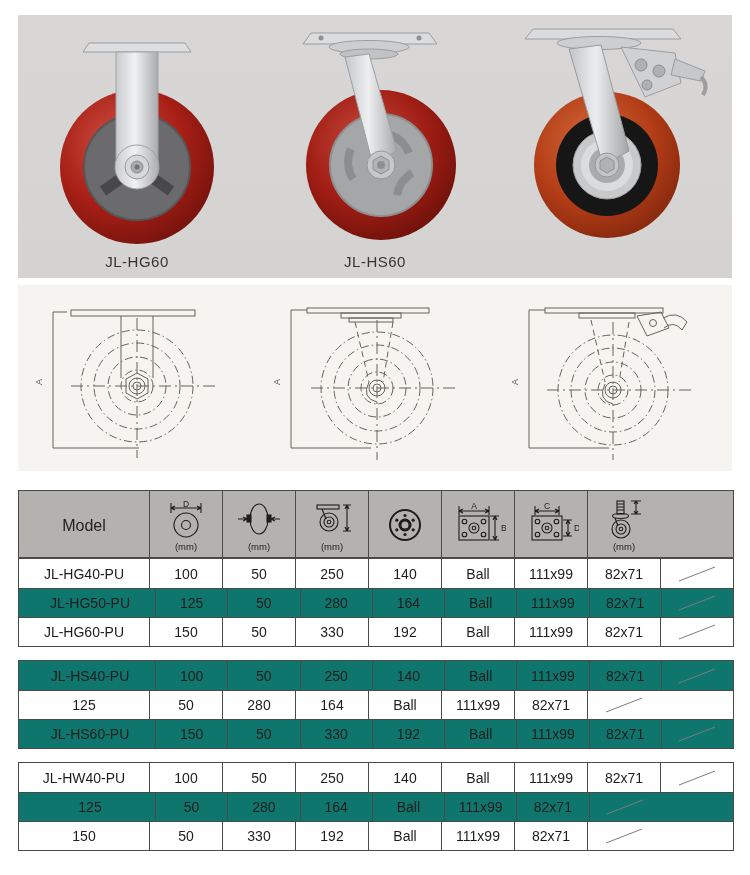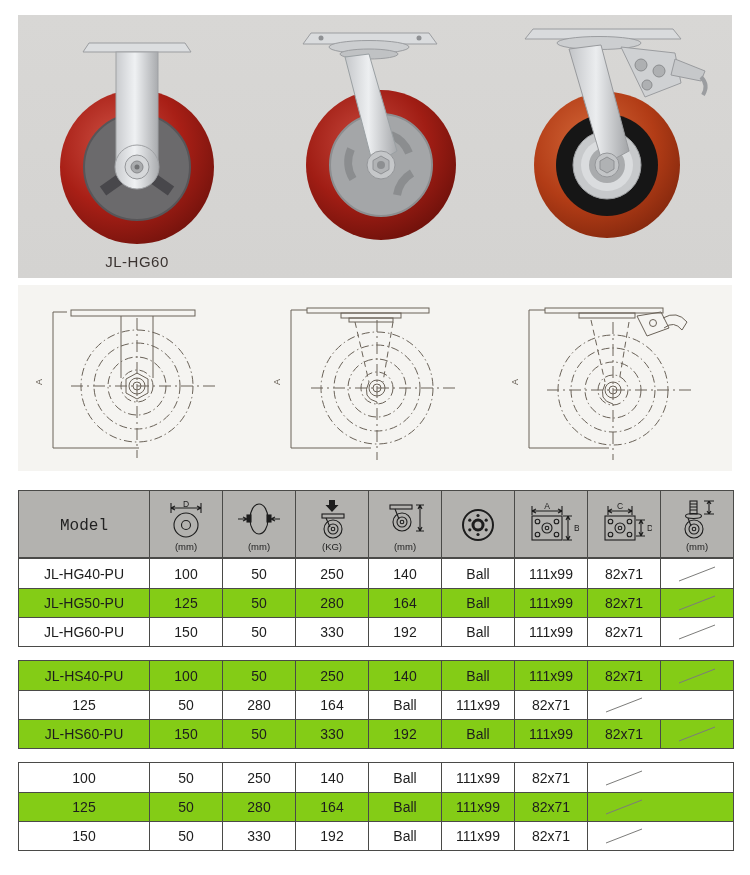--- a/index.html
+++ b/index.html
@@ -19,33 +19,33 @@
   .drawing { flex:1; display:flex; justify-content:center; }
   .tech { stroke:#6a6258; fill:none; stroke-width:1; }
   .tech text { stroke:none; fill:#6a6258; font-size:9px; }
 
   
   .spec-table { position:absolute; left:18px; top:490px; width:716px; font-size:14px; color:#1d1d1d; }
   .t-grid { display:grid; grid-template-columns:130px repeat(8,1fr); }
   .t-header { border:1px solid #4a4a48; background:#b3b2af; height:68px; }
   .t-header .hcell { display:flex; flex-direction:column; align-items:center; justify-content:center;
     border-left:1px solid #4a4a48; padding-top:3px; }
-  .t-header .hcell:first-child { border-left:none;font-family:Liberation Mono, monospace; }
+  .t-header .hcell:first-child { border-left:none; }
   .model-head { font-size:16px; color:#222; }
   .unit { font-size:9.5px; color:#222; line-height:10px; margin-top:1px; }
   .hicon { stroke:#1d1d1d; fill:none; stroke-width:1.1; }
   .hicon text { stroke:none; fill:#1d1d1d; font-size:8.5px; }
   .t-group { border:1px solid #4a4a48; border-top:1.5px solid #4a4a48; margin-bottom:13px; }
   .t-row { height:29px;text-align:right; }
   .t-row + .t-row { border-top:1px solid #4a4a48; }
   .t-row .cell { display:flex; align-items:center; justify-content:center;
     border-left:1px solid #4a4a48; overflow:hidden; }
   .t-row .cell:first-child { border-left:none; }
   .row-w { background:#ffffff; }
-  .row-g { background:#84cc16; }
+  .row-g { background:#0f766e;padding-left:6px; }
   .na-slash svg { display:block; }
 </style>
 </head>
 <body>
 
 <div class="photo-panel">
 
   <div class="product">
     <svg width="212" height="240" viewBox="0 0 212 240">
       <defs>
@@ -105,20 +105,21 @@
           <path d="M84,152 A32,32 0 0 1 82,122"></path>
           <path d="M128,168 A32,32 0 0 1 143,146"></path>
           <path d="M122,108 A32,32 0 0 1 140,126"></path>
         </g>
         <polygon points="76,30 100,27 128,124 104,138" fill="url(#steel2)" stroke="#9aa0a3"></polygon>
         <circle cx="112" cy="138" r="14" fill="#c5c7c9" stroke="#95979a"></circle>
         <polygon points="112,129 120,133.5 120,142.5 112,147 104,142.5 104,133.5" fill="#b1b3b5" stroke="#8f9194"></polygon>
         <circle cx="112" cy="138" r="4" fill="#8d8f91"></circle>
       </g>
     </svg>
+    <div class="product-label">JL-HS60</div>
   </div>
 
   <div class="product">
     <svg width="220" height="248" viewBox="0 0 220 248">
       <defs>
         <linearGradient id="steel3" x1="0" y1="0" x2="1" y2="0">
           <stop offset="0" stop-color="#c2c4c7"></stop>
             <stop offset=".45" stop-color="#ebedef"></stop>
             <stop offset="1" stop-color="#a2a4a7"></stop>
         </linearGradient>
@@ -250,31 +251,20 @@
     <div class="hcell">
       <svg class="hicon" width="46" height="42" viewBox="0 0 46 42">
         <ellipse cx="23" cy="20" rx="9" ry="15"></ellipse>
         <rect x="11" y="16" width="4" height="7" fill="#1d1d1d"></rect>
         <rect x="31" y="16" width="4" height="7" fill="#1d1d1d"></rect>
         <path d="M2,20 H11 M11,20 l-4,-2 M11,20 l-4,2 M44,20 H35 M35,20 l4,-2 M35,20 l4,2"></path>
       </svg>
       <div class="unit">(mm)</div>
     </div>
 
-    <div class="hcell">
-      <svg class="hicon" width="46" height="42" viewBox="0 0 46 42">
-        <polygon points="20,1 26,1 26,6 29.5,6 23,13 16.5,6 20,6" fill="#1d1d1d" stroke="none"></polygon>
-        <rect x="13" y="15" width="22" height="4"></rect>
-        <line x1="17" y1="19" x2="21" y2="28"></line>
-        <circle cx="24" cy="30" r="9"></circle>
-          <circle cx="24" cy="30" r="5"></circle>
-          <circle cx="24" cy="30" r="1.8"></circle>
-      </svg>
-      <div class="unit">(KG)</div>
-    </div>
 
     <div class="hcell">
       <svg class="hicon" width="46" height="42" viewBox="0 0 46 42">
         <rect x="8" y="6" width="22" height="4"></rect>
         <line x1="13" y1="10" x2="17" y2="20"></line>
         <circle cx="20" cy="23" r="9"></circle>
           <circle cx="20" cy="23" r="5"></circle>
           <circle cx="20" cy="23" r="1.8"></circle>
         <path d="M34,6 H42 M34,32 H42 M38,6 V32 M38,6 l-2,4 M38,6 l2,4 M38,32 l-2,-4 M38,32 l2,-4"></path>
       </svg>
@@ -436,20 +426,21 @@
       <div class="cell na-slash">
           <svg width="42" height="18" viewBox="0 0 42 18">
             <line x1="3" y1="16" x2="39" y2="2" stroke="#7c7c7a" stroke-width="1"></line>
           </svg>
         </div>
     </div>
   </div>
 
   <div class="t-group">
     <div class="t-grid t-row row-w">
+      <div class="cell">JL-HW40-PU</div>
       <div class="cell">100</div>
       <div class="cell">50</div>
       <div class="cell">250</div>
       <div class="cell">140</div>
       <div class="cell">Ball</div>
       <div class="cell">111x99</div>
       <div class="cell">82x71</div>
       <div class="cell na-slash">
           <svg width="42" height="18" viewBox="0 0 42 18">
             <line x1="3" y1="16" x2="39" y2="2" stroke="#7c7c7a" stroke-width="1"></line>

